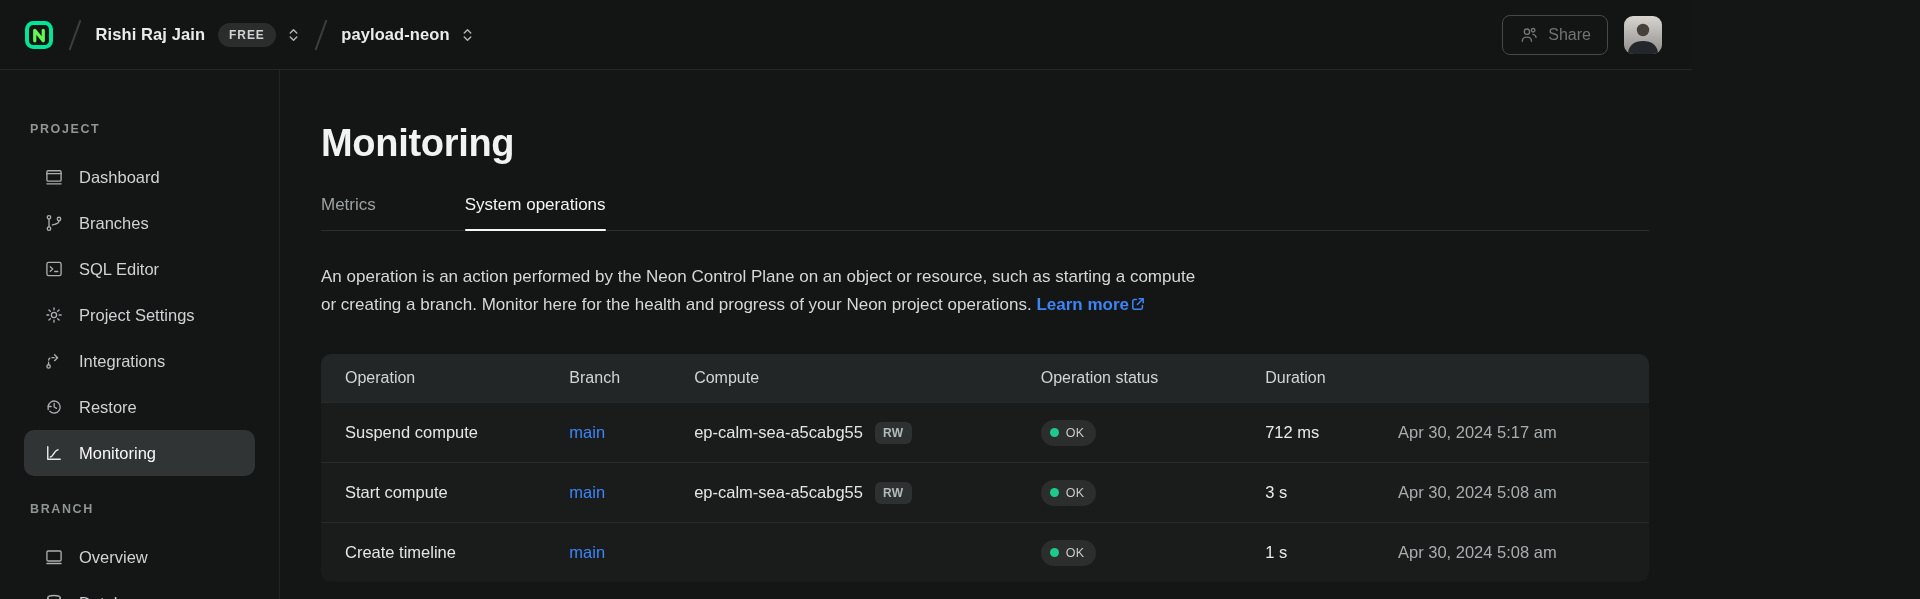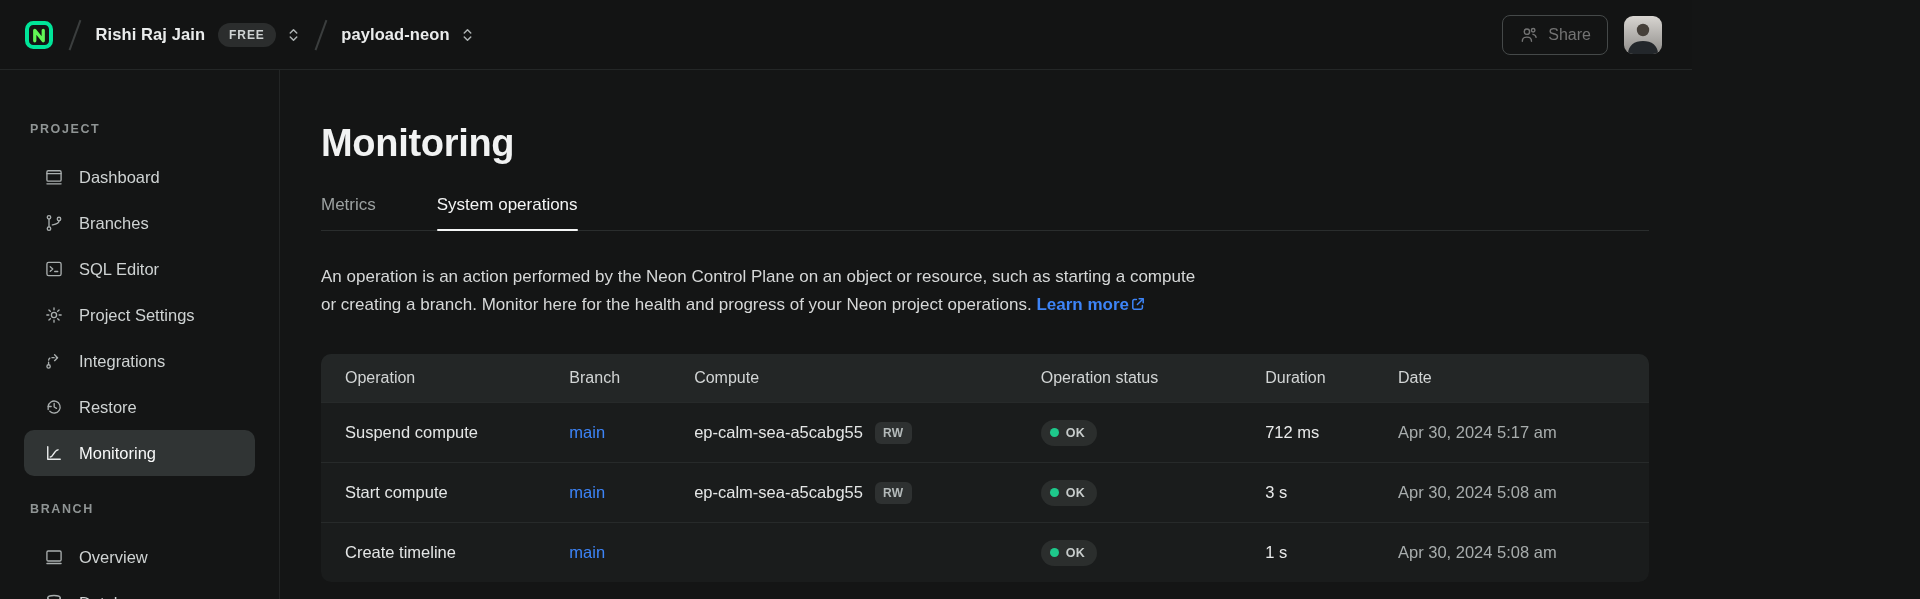--- a/index.html
+++ b/index.html
@@ -65,21 +65,21 @@
     font-size:16.5px; color:#cfd3d3; cursor:pointer;
   }
   .nav-item .nav-icon { display:flex; color:#a9aeae; }
   .nav-item.active { background:#303434; color:#f7f8f8; font-weight:500; }
   .nav-item.active .nav-icon { color:#e9ebeb; }
   .section.branch { margin-top:26px; }
 
   
   main { flex:1; padding:52px 43px 0 41px; min-width:0; }
   h1 { font-size:38px; font-weight:700; color:#f1f2f2; letter-spacing:-.3px; }
-  .tabs { margin-top:30px; display:flex; gap:20px; border-bottom:1px solid #2a2d2d; }
+  .tabs { margin-top:30px; display:flex; gap:48px; border-bottom:1px solid #2a2d2d; }
   .tab {
     padding-bottom:15px; font-size:17px; font-weight:500;
     color:#9ca1a1; cursor:pointer; position:relative; line-height:20px;
   }
   .tab.active { color:#f4f5f5;margin-left:41px; }
   .tab.active::after {
     content:""; position:absolute; left:0; right:0; bottom:-1px;
     height:2px; background:#f5f6f6; border-radius:1px;
   }
   .desc { margin-top:32px; font-size:17px; line-height:27.5px; color:#d6d8d8; }
@@ -105,21 +105,21 @@
   .rw {
     display:inline-block; margin-left:12px;
     background:#2e3131; color:#b4baba;
     font-size:12px; font-weight:600; letter-spacing:.4px;
     padding:4px 8px; border-radius:6px; vertical-align:1px;
   }
   .rw:empty { display:none; }
   .pill {
     display:inline-flex; align-items:center; gap:7px;
     background:#2b2e2d; border-radius:999px; padding:6px 12px 6px 9px;
-    font-size:12.5px; font-weight:700; letter-spacing:.3px; color:#c6cbca;
+    font-size:12.5px; font-weight:400; letter-spacing:.3px; color:#c6cbca;
   }
   .dot { width:9px; height:9px; border-radius:50%; background:#1ec98b; }
   .duration { color:#e9eaea; }
   .date { color:#a8adad; }
 
   svg { display:block; }
 </style>
 </head>
 <body>
 
@@ -317,21 +317,20 @@
         </a>
       </p>
 
       <div class="table">
         <div class="thead">
           <div class="c-first">Operation</div>
           <div>Branch</div>
           <div>Compute</div>
           <div>Operation status</div>
           <div>Duration</div>
-          <div>Date</div>
         </div>
 
         <div class="trow">
           <div class="c-first">Suspend compute</div>
           <div><a class="branch-link">main</a></div>
           <div><span>ep-calm-sea-a5cabg55</span><span class="rw">RW</span></div>
           <div><span class="pill">
                 <span class="dot"></span>
                 <span>OK</span>
               </span></div>

